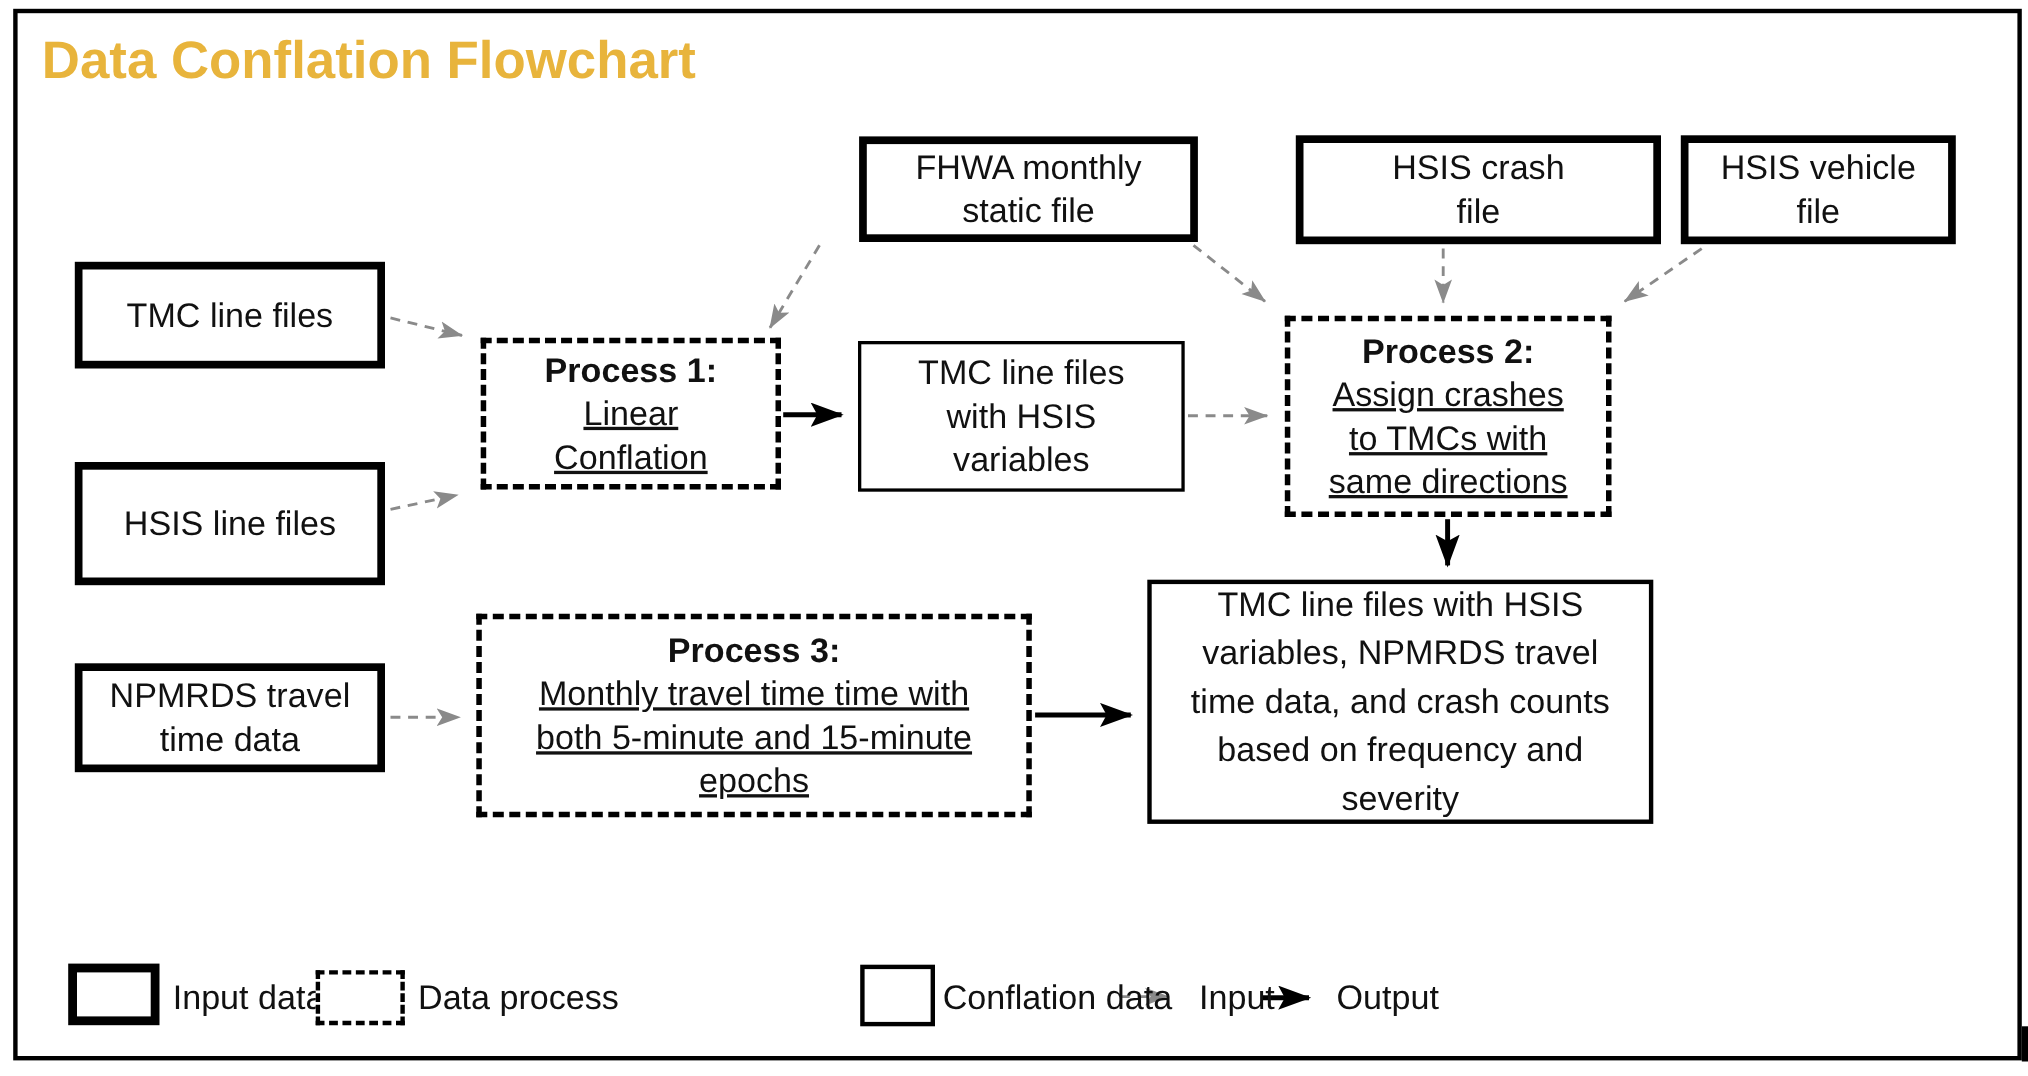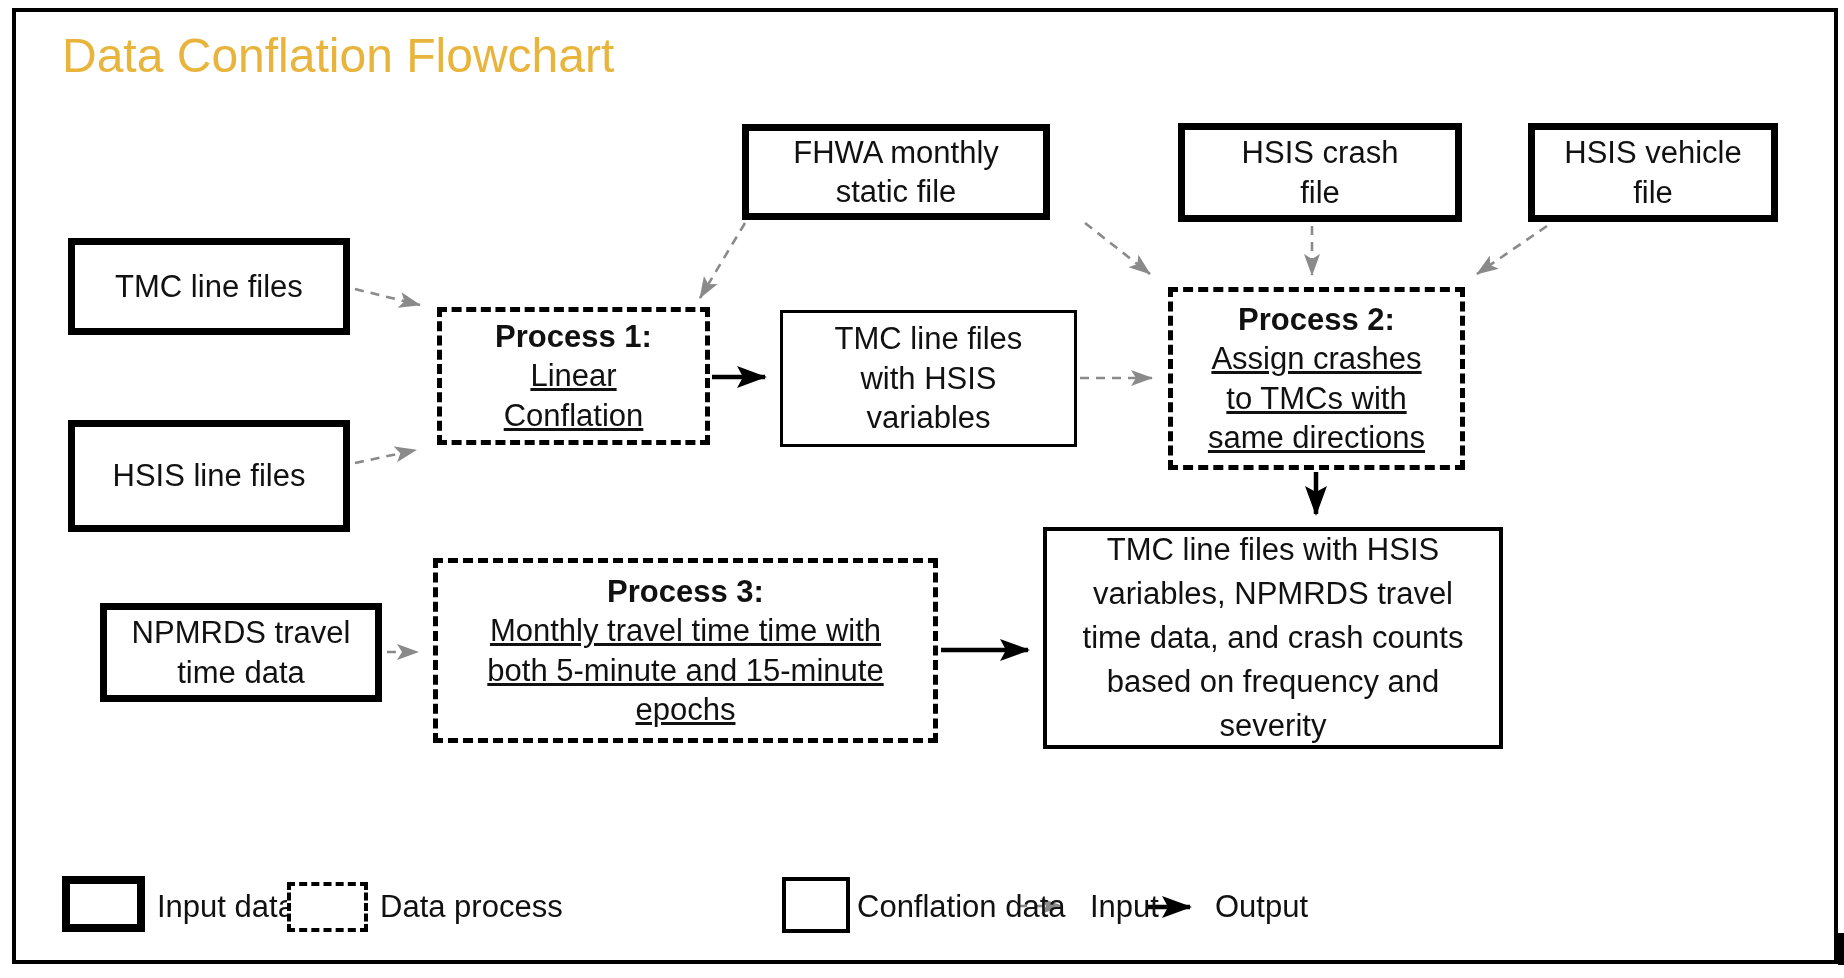--- a/index.html
+++ b/index.html
@@ -5,41 +5,40 @@
   html,body { margin:0; padding:0; background:#ffffff; }
   .canvas {
     position:relative; width:1844px; height:978px; background:#ffffff;
     font-family:"Liberation Sans", sans-serif; color:#111; overflow:hidden;
   }
   .frame {
     position:absolute; left:12px; top:8px; width:1826px; height:956px;
     border:4px solid #000; box-sizing:border-box; background:#fff;
   }
   .title {
-    position:absolute; left:38px; top:28px; font-size:48px; font-weight:normal;
+    position:absolute; left:38px; top:28px; font-size:48px; font-weight:bold;
     letter-spacing:0px;
-    margin-left:24px;
   }
   .node {
     position:absolute; display:flex; flex-direction:column; align-items:center;
     justify-content:center; text-align:center; box-sizing:border-box;
     font-size:31px; line-height:1.27; background:#fff; white-space:pre-line;
   }
   .input-box  { border:7px solid #000; }
   .process-box{ border:5px dashed #000; }
   .thin-box   { border:3px solid #000; }
   .final-box  { border:4px solid #000; line-height:1.42; }
   .p-title { font-weight:bold; white-space:pre-line; }
   .p-body  { white-space:pre-line;text-decoration:underline; }
 
   #node-tmc       { left:68px;  top:238px; width:282px; height:97px;  }
   #node-hsis-line { left:68px;  top:420px; width:282px; height:112px; }
-  #node-npmrds    { left:68px;  top:603px; width:282px; height:99px;margin-left:32px;  }
-  #node-fhwa      { left:742px; top:124px; width:308px; height:96px;  }
-  #node-crash     { left:1178px;top:123px; width:284px; height:99px;  }
+  #node-npmrds    { left:68px;  top:603px; width:282px; height:99px;  }
+  #node-fhwa      { left:781px; top:124px; width:308px; height:96px;  }
+  #node-crash     { left:1178px;top:123px; width:332px; height:99px;  }
   #node-vehicle   { left:1528px;top:123px; width:250px; height:99px;  }
   #node-p1        { left:437px; top:307px; width:273px; height:138px; }
   #node-p2        { left:1168px;top:287px; width:297px; height:183px; }
   #node-p3        { left:433px; top:558px; width:505px; height:185px; }
   #node-tmc-hsis  { left:780px; top:310px; width:297px; height:137px; }
   #node-final     { left:1043px;top:527px; width:460px; height:222px; }
 
   svg.wires { position:absolute; left:0; top:0; width:1844px; height:978px; pointer-events:none; }
   .wire-in  { stroke:#8a8a8a; stroke-width:2.6; stroke-dasharray:9 7; fill:none; }
   .wire-out { stroke:#000; stroke-width:4.5; fill:none; }

